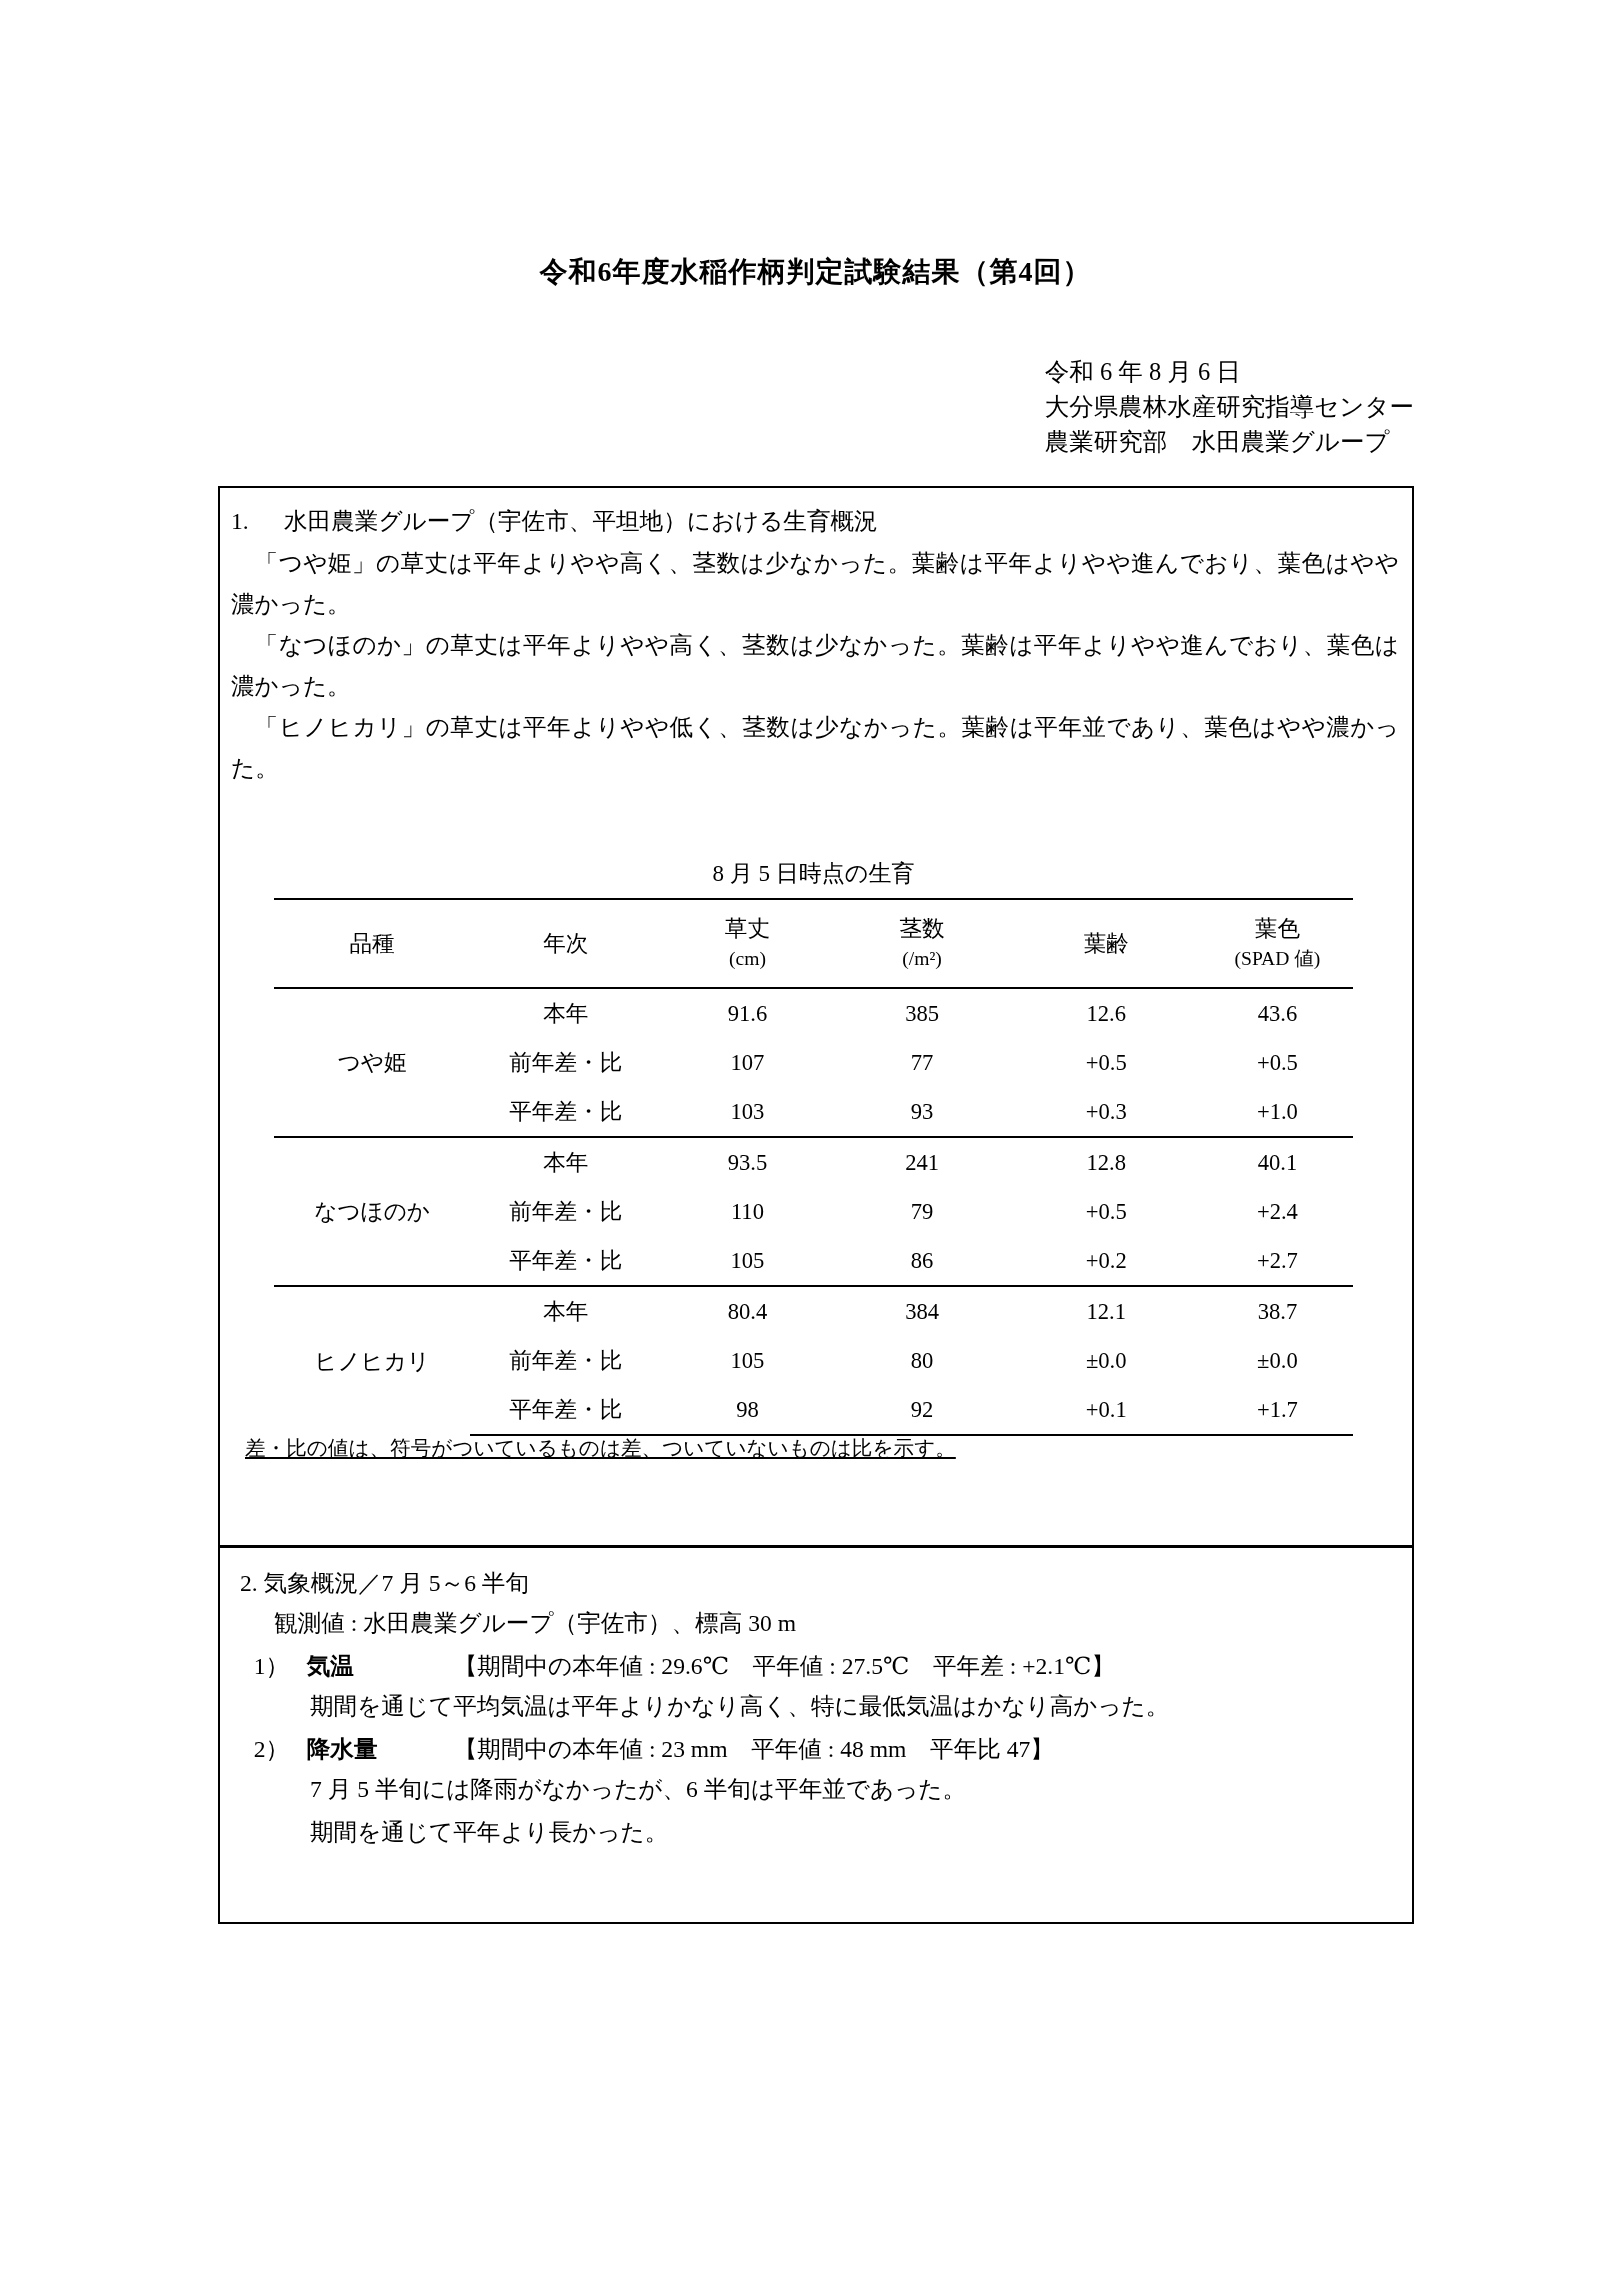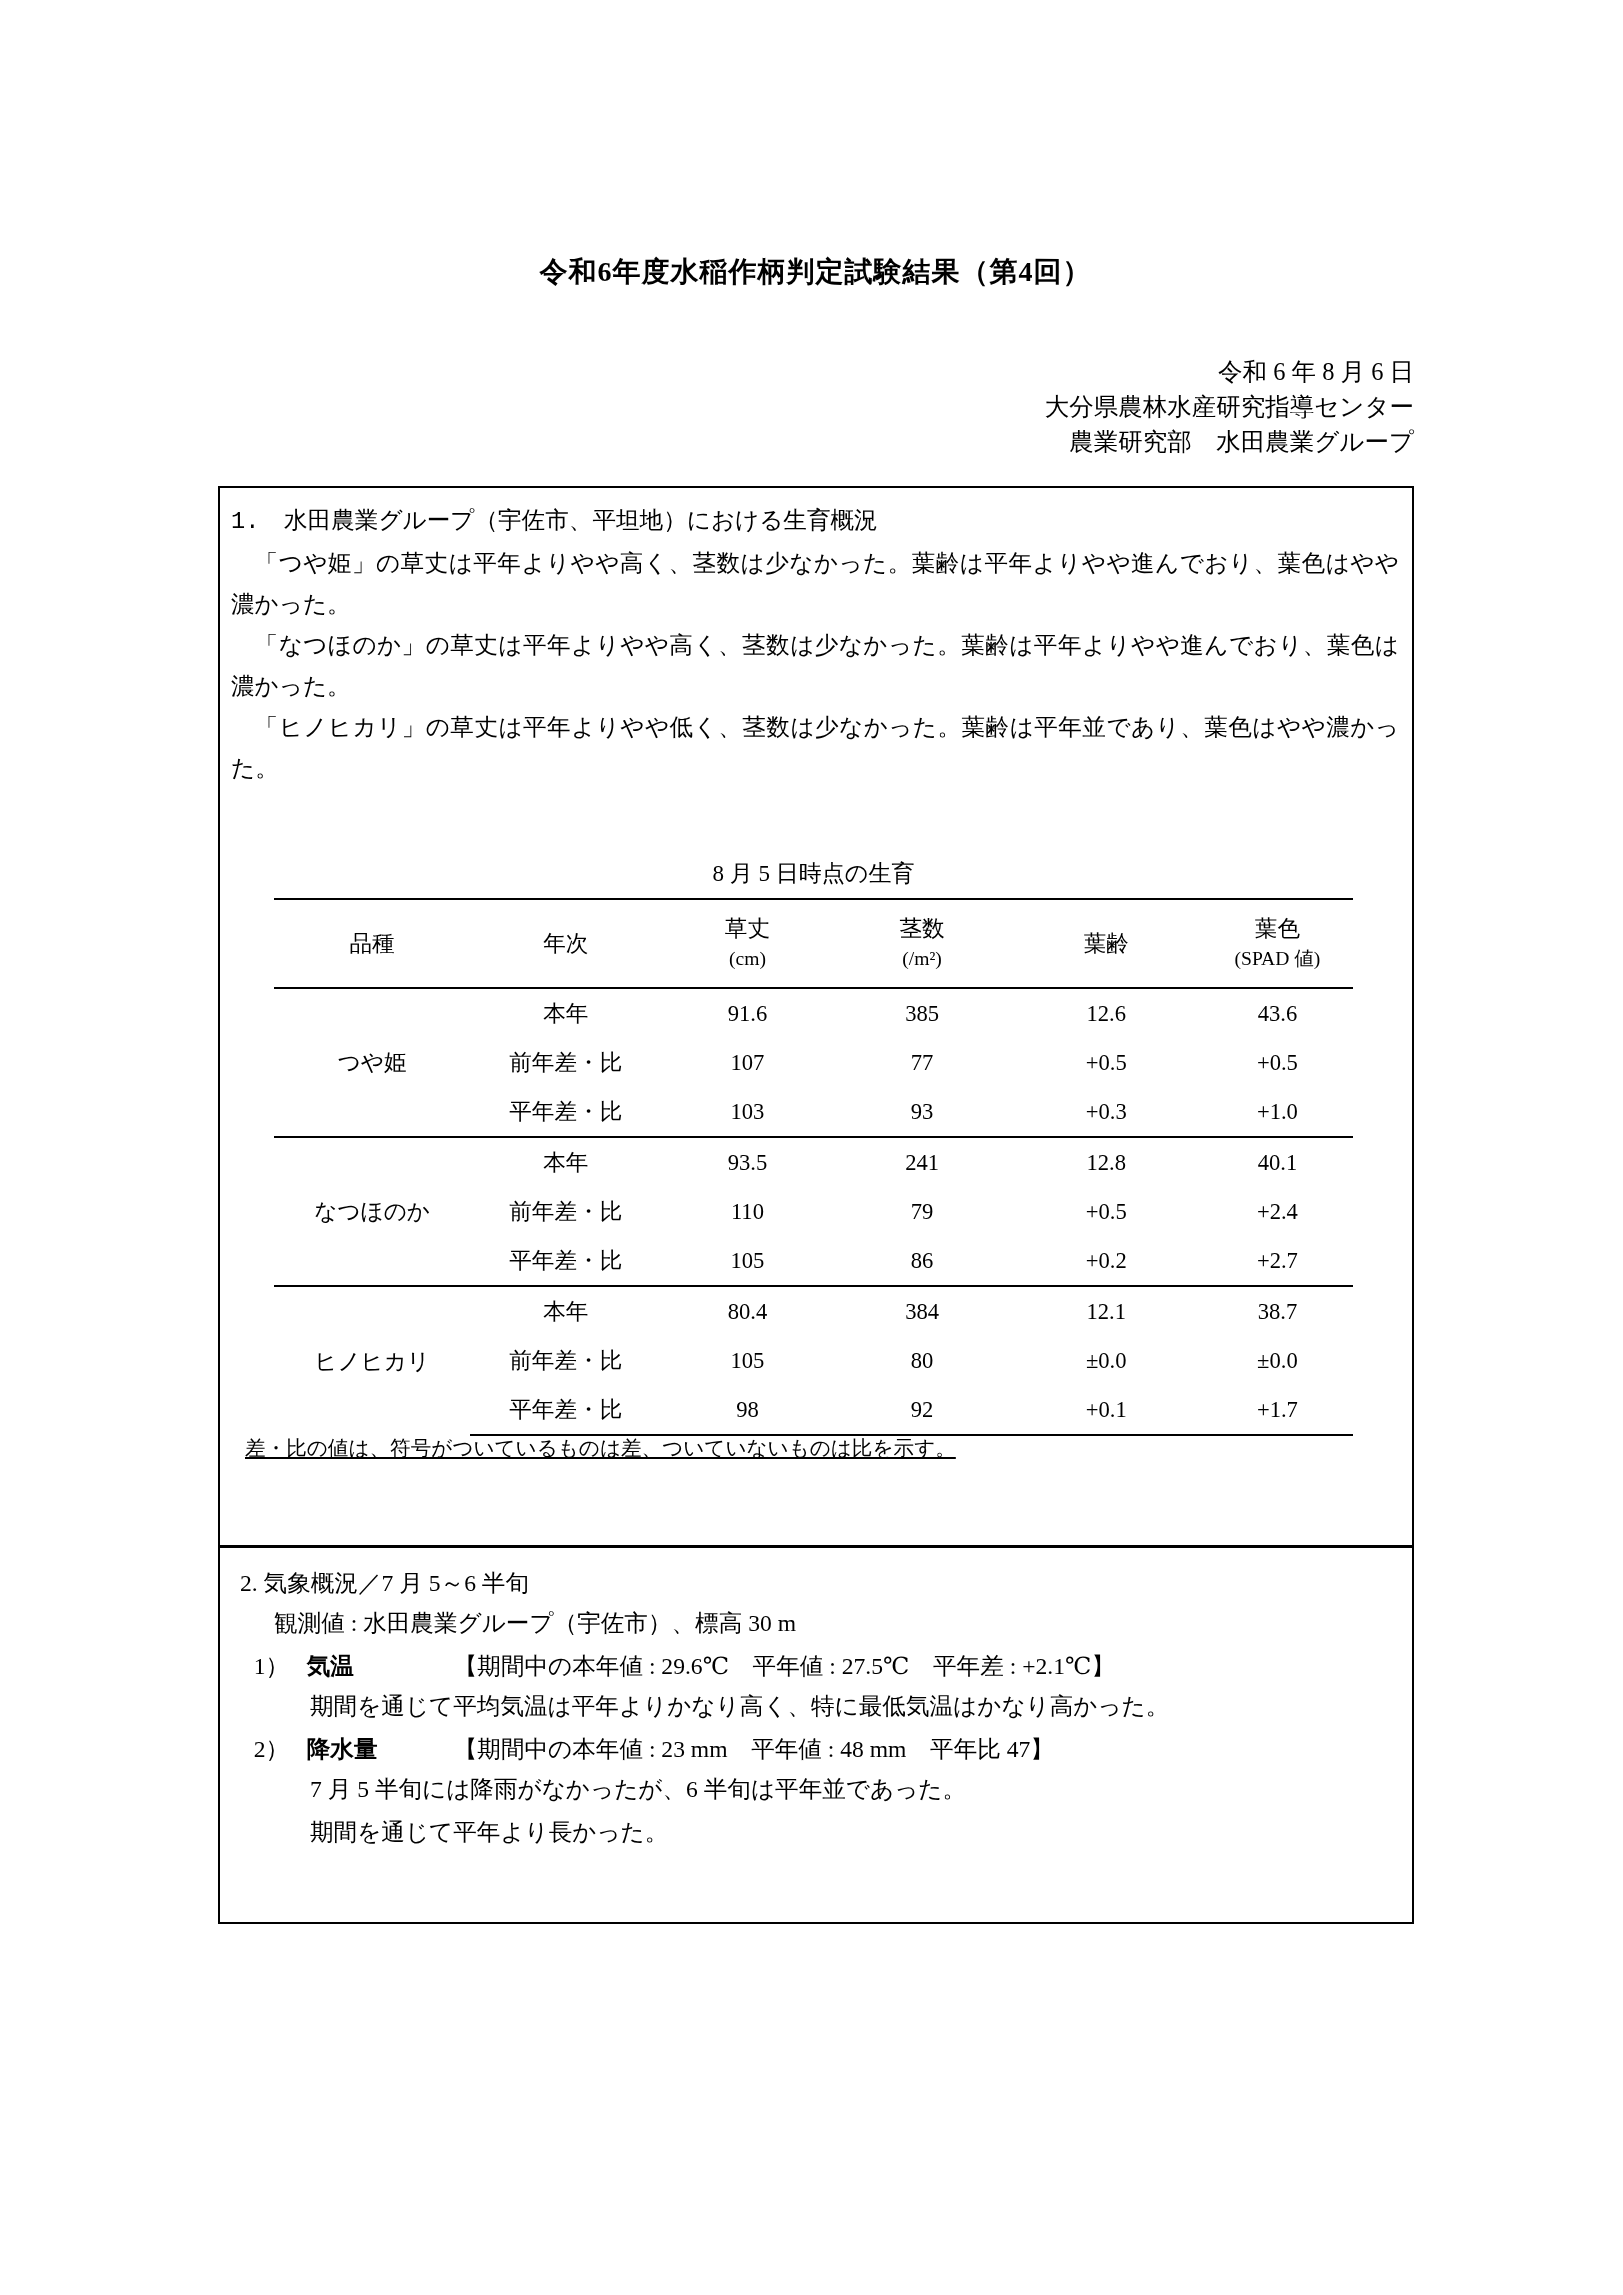--- a/index.html
+++ b/index.html
@@ -34,21 +34,21 @@
     font-weight: bold;
     letter-spacing: 1px;
     white-space: nowrap;
   }
 
   
   .header-block {
     position: absolute;
     right: 213px;
     top: 354px;
-    text-align: right;
+    text-align: left;
     font-size: 24.5px;
     line-height: 35px;
   }
   .header-block .hline { white-space: nowrap; }
   .header-block .hline.indent { padding-left: 0px; }
 
   
   .frame {
     position: absolute;
     left: 214px;
@@ -73,21 +73,20 @@
     position: absolute;
     left: 227px;
     top: 501px;
     width: 1173px;
     font-size: 23.6px;
     line-height: 41px;
   }
   .sec1 .head-line {
     white-space: nowrap;
     margin-bottom: 1px;
-    font-family: Liberation Mono, monospace;
   }
   .sec1 .head-num { display: inline-block; width: 53px; }
   .sec1 p {
     margin: 0;
     text-align: justify;
     text-justify: inter-character;
     text-indent: 23.6px;
     width: 1168px;
   }
   .sec1 p:last-of-type { margin-bottom: 0; }

